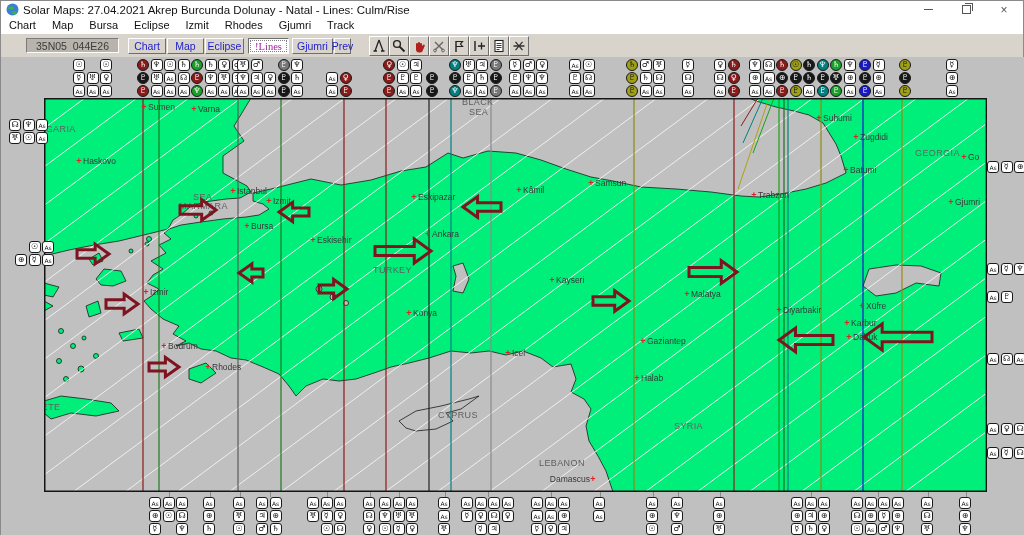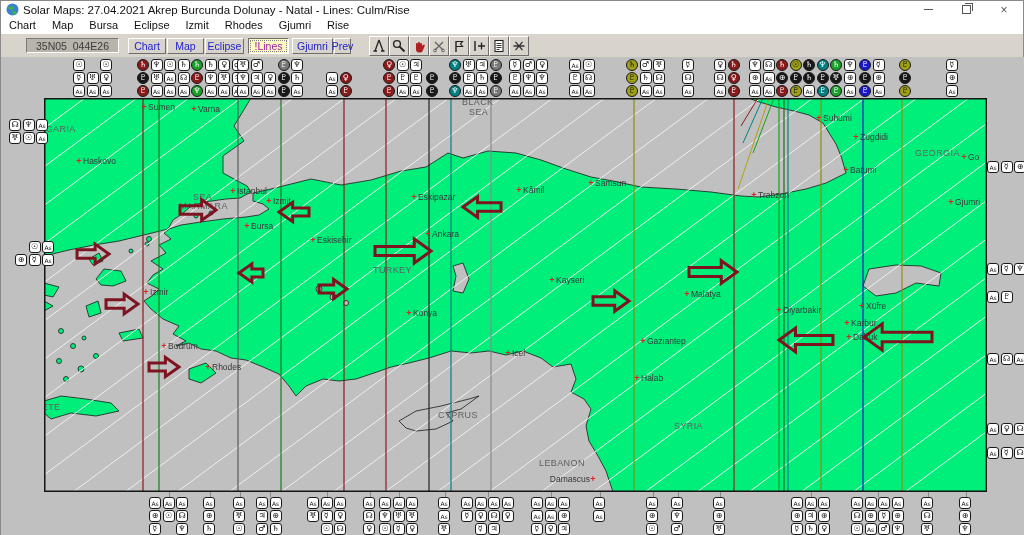--- a/index.html
+++ b/index.html
@@ -26,22 +26,22 @@
   
   .toolbar{position:absolute;left:0;top:33px;width:100%;height:23px;background:#d8d4cc;
            border-bottom:1px solid #9a9a9a;}
   .status{position:absolute;left:25px;top:4px;width:93px;height:15px;background:#b8b4ac;
           border:1px solid;border-color:#7a7a7a #fdfdfd #fdfdfd #7a7a7a;box-sizing:border-box;
           font-size:10.5px;color:#3c3c3c;white-space:pre;display:flex;align-items:center;justify-content:center;}
   .tbtn{position:absolute;top:4px;height:16px;background:#d8d4cc;box-sizing:border-box;
         border:1px solid;border-color:#ffffff #6e6e6e #6e6e6e #ffffff;
         font-size:10.5px;color:#2222cc;display:flex;align-items:center;justify-content:center;
         font-family:"Liberation Sans",sans-serif;padding:0;}
-  .tbtn.active{border-color:#6e6e6e #ffffff #ffffff #6e6e6e;background:#fef9c3;color:#a020a0;
-        outline:1px dotted #808080;outline-offset:-3px;}
+  .tbtn.active{border-color:#6e6e6e #ffffff #ffffff #6e6e6e;background:#ffffff;color:#a020a0;
+        outline:1px dotted #808080;outline-offset:-3px;font-family:Liberation Serif, serif;}
   .ibtn{position:absolute;top:2px;width:20px;height:20px;background:#d8d4cc;box-sizing:border-box;
         border:1px solid;border-color:#ffffff #6e6e6e #6e6e6e #ffffff;
         display:flex;align-items:center;justify-content:center;padding:0;}
 
   
   .canvas{position:absolute;left:0;top:56px;width:1024px;height:479px;background:#c0c0c0;}
   #map{position:absolute;left:43px;top:41px;}
 
   
   .gc{position:absolute;width:12px;height:12px;box-sizing:border-box;border:1px solid #1a1a1a;
@@ -90,21 +90,21 @@
   </div>
 
   <div class="menubar" id="menubar">
       <span class="menu-item">Chart</span>
       <span class="menu-item">Map</span>
       <span class="menu-item">Bursa</span>
       <span class="menu-item">Eclipse</span>
       <span class="menu-item">Izmit</span>
       <span class="menu-item">Rhodes</span>
       <span class="menu-item">Gjumri</span>
-      <span class="menu-item">Rise</span>
+      <span class="menu-item">Track</span>
     </div>
 
   <div class="toolbar">
     <div class="status">35N05  044E26</div>
     <div id="tbtns">
         <button class="tbtn" style="left: 127px; width: 38px;">Chart</button>
         <button class="tbtn" style="left: 166px; width: 37px;">Map</button>
         <button class="tbtn" style="left: 204px; width: 39px;">Eclipse</button>
         <button class="tbtn active" style="left: 247px; width: 41px;">!Lines</button>
         <button class="tbtn" style="left: 291px; width: 41px;">Gjumri</button>

